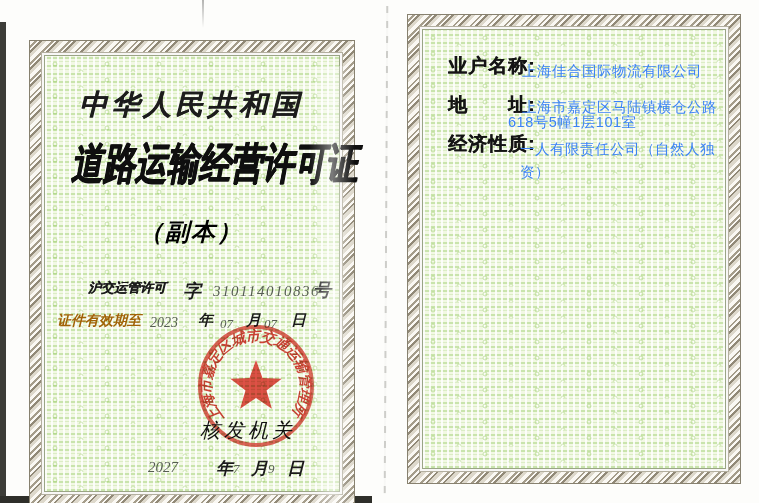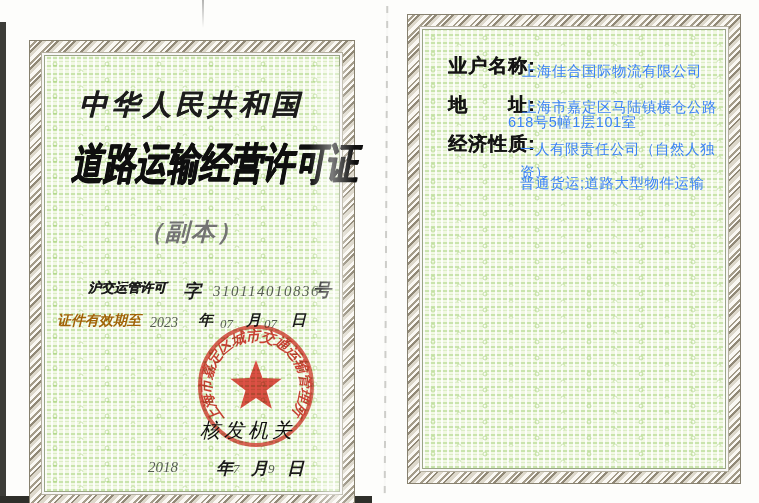--- a/index.html
+++ b/index.html
@@ -40,21 +40,21 @@
   .faded { color:#3b82f6; }
 
   
   .country { left:16px; top:46px; width:292px; text-align:center; font-family:"Liberation Serif", serif;
              font-size:28px; font-weight:700; letter-spacing:4px; color:#1c1c1c;
              text-shadow:.5px 0 currentColor; }
   .cert-title { left:0; top:95px; width:324px; text-align:center; font-size:43px; font-weight:700;
                 color:#0f0f0f; transform:scaleX(.74); transform-origin:center;
                 text-shadow:1px 0 currentColor, 0 .7px currentColor, -.5px 0 currentColor; }
   .copy-label { left:16px; top:176px; width:292px; text-align:center; font-family:"Liberation Serif", serif;
-                font-size:24px; font-weight:600; letter-spacing:2px; color:#737373; }
+                font-size:24px; font-weight:600; letter-spacing:2px; color:#000000; }
   .lic-prefix { left:27px;  top:239px; font-size:13px; font-weight:700; text-shadow:.4px 0 currentColor;margin-left:32px; }
   .lic-zi     { left:154px; top:239px; font-size:18px; font-weight:700; }
   .lic-number { left:184px; top:243px; font-size:15px; letter-spacing:1.5px; }
   .lic-hao    { left:284px; top:238px; font-size:18px; font-weight:700; }
   .val-label  { left:28px;  top:272px; font-size:14px; font-weight:600; color:#a16207; }
   .val-year   { left:121px; top:275px; font-size:14px; }
   .val-yu     { left:169px; top:271px; font-size:15px; font-weight:600; }
   .val-month  { left:191px; top:276px; font-size:13px; }
   .val-mu     { left:217px; top:271px; font-size:15px; font-weight:600; }
   .val-day    { left:235px; top:276px; font-size:13px; }
@@ -118,21 +118,21 @@
       </defs>
       <ellipse cx="61" cy="63" rx="56" ry="59" fill="none" stroke="#d6392b" stroke-width="4" opacity=".85"></ellipse>
       <polygon fill="#da3125" opacity=".92" points="61,37 67.5,55.1 86.7,55.7 71.5,67.4 76.9,85.8 61,75 45.1,85.8 50.5,67.4 35.3,55.7 54.5,55.1"></polygon>
       <text font-size="14.5" font-weight="bold" fill="#cf3427" font-family="Liberation Sans, sans-serif">
         <textPath href="#sealArc" startOffset="0" textLength="206" lengthAdjust="spacing">上海市嘉定区城市交通运输管理所</textPath>
       </text>
     </svg>
 
     <div class="abs issuer">核发机关</div>
 
-    <div class="abs gray-print idate-year">2018</div>
+    <div class="abs gray-print idate-year">2027</div>
     <div class="abs ink idate-yu">年</div>
     <div class="abs gray-print idate-m">7</div>
     <div class="abs ink idate-mu">月</div>
     <div class="abs gray-print idate-d">9</div>
     <div class="abs ink idate-du">日</div>
 
     <div class="glare"></div>
   </div>
 
   <div class="page page-right">
@@ -141,16 +141,15 @@
 
     <div class="abs f-label r1l">业户名称:</div>
     <div class="abs f-value faded r1v">上海佳合国际物流有限公司</div>
 
     <div class="abs f-label r2l">地　　址:</div>
     <div class="abs f-value faded r2v">上海市嘉定区马陆镇横仓公路618号5幢1层101室</div>
 
     <div class="abs f-label r3l">经济性质:</div>
     <div class="abs f-value faded r3v">一人有限责任公司（自然人独资）</div>
 
-    <div class="abs f-value faded r4v">普通货运;道路大型物件运输</div>
   </div>
 
 </div>
 
 </body></html>

